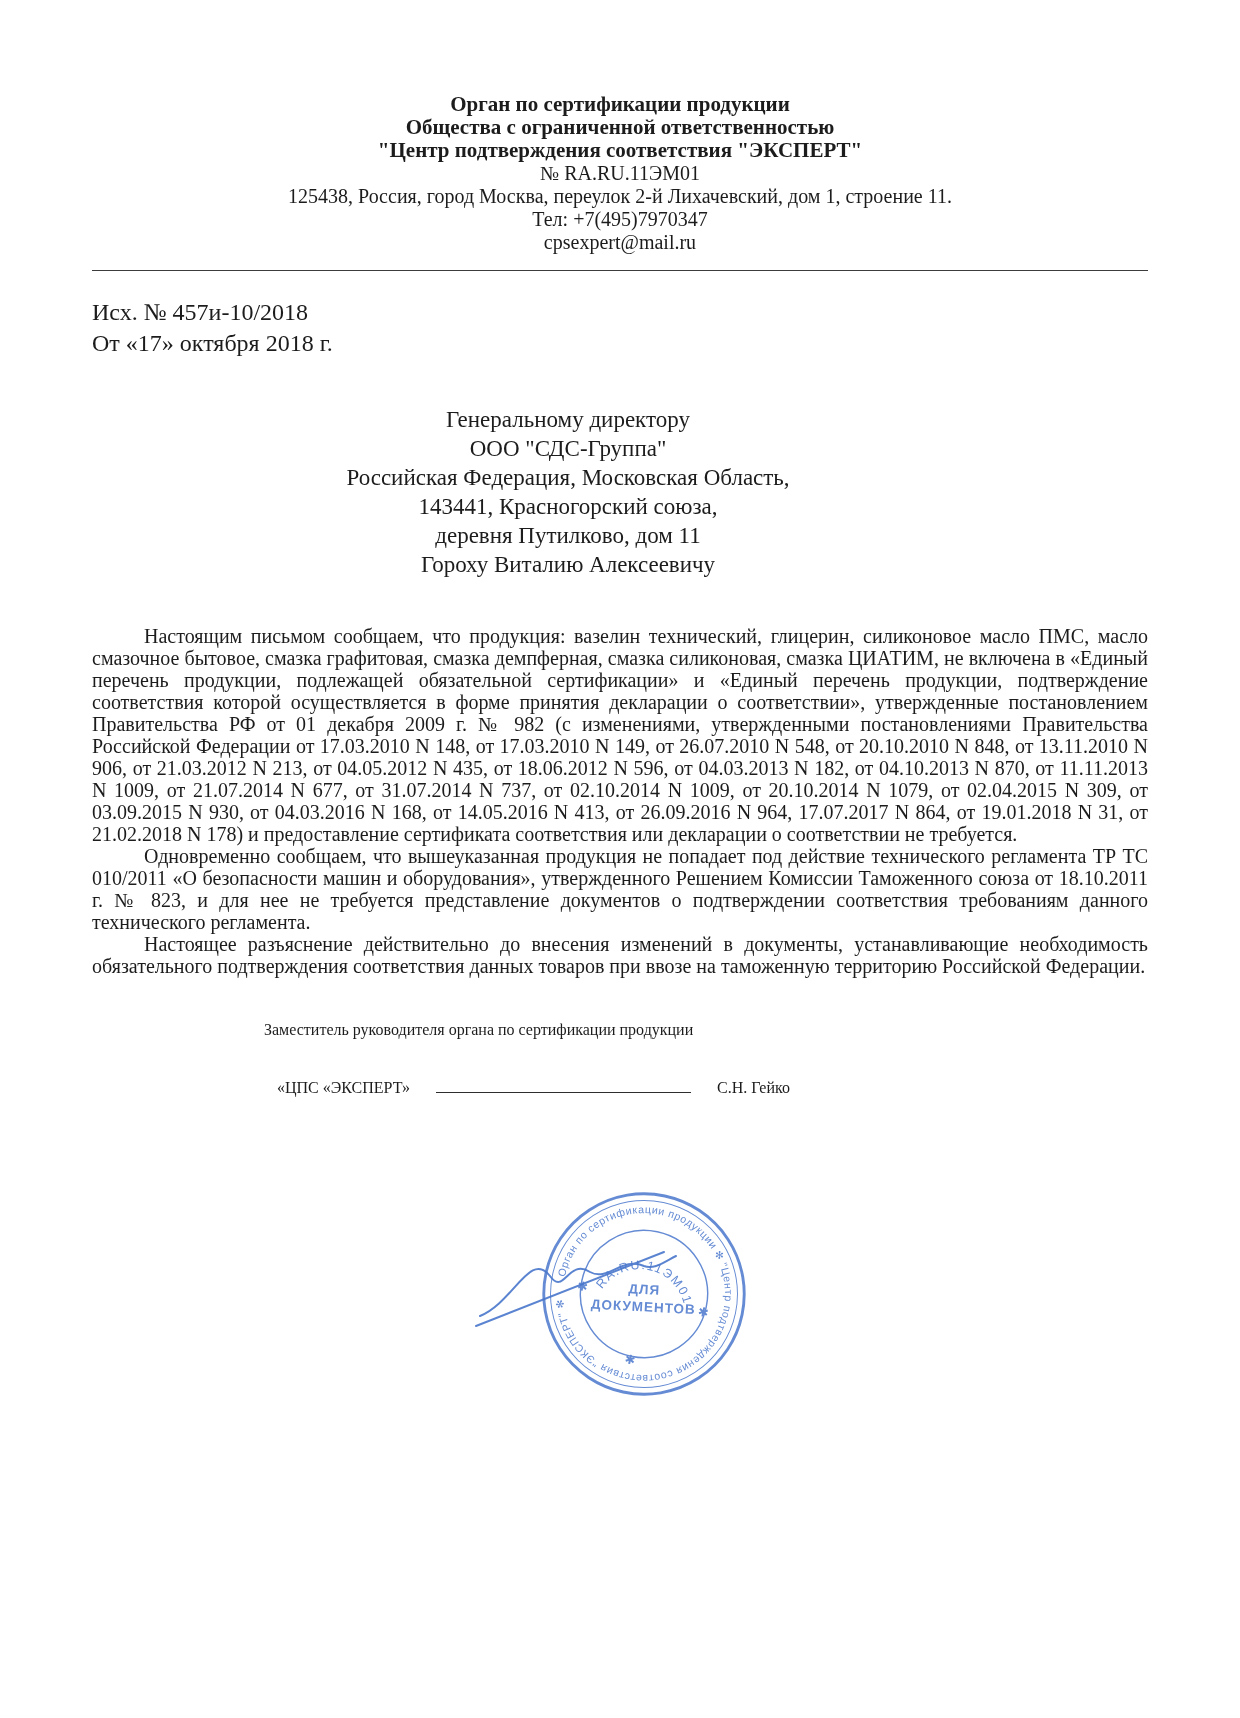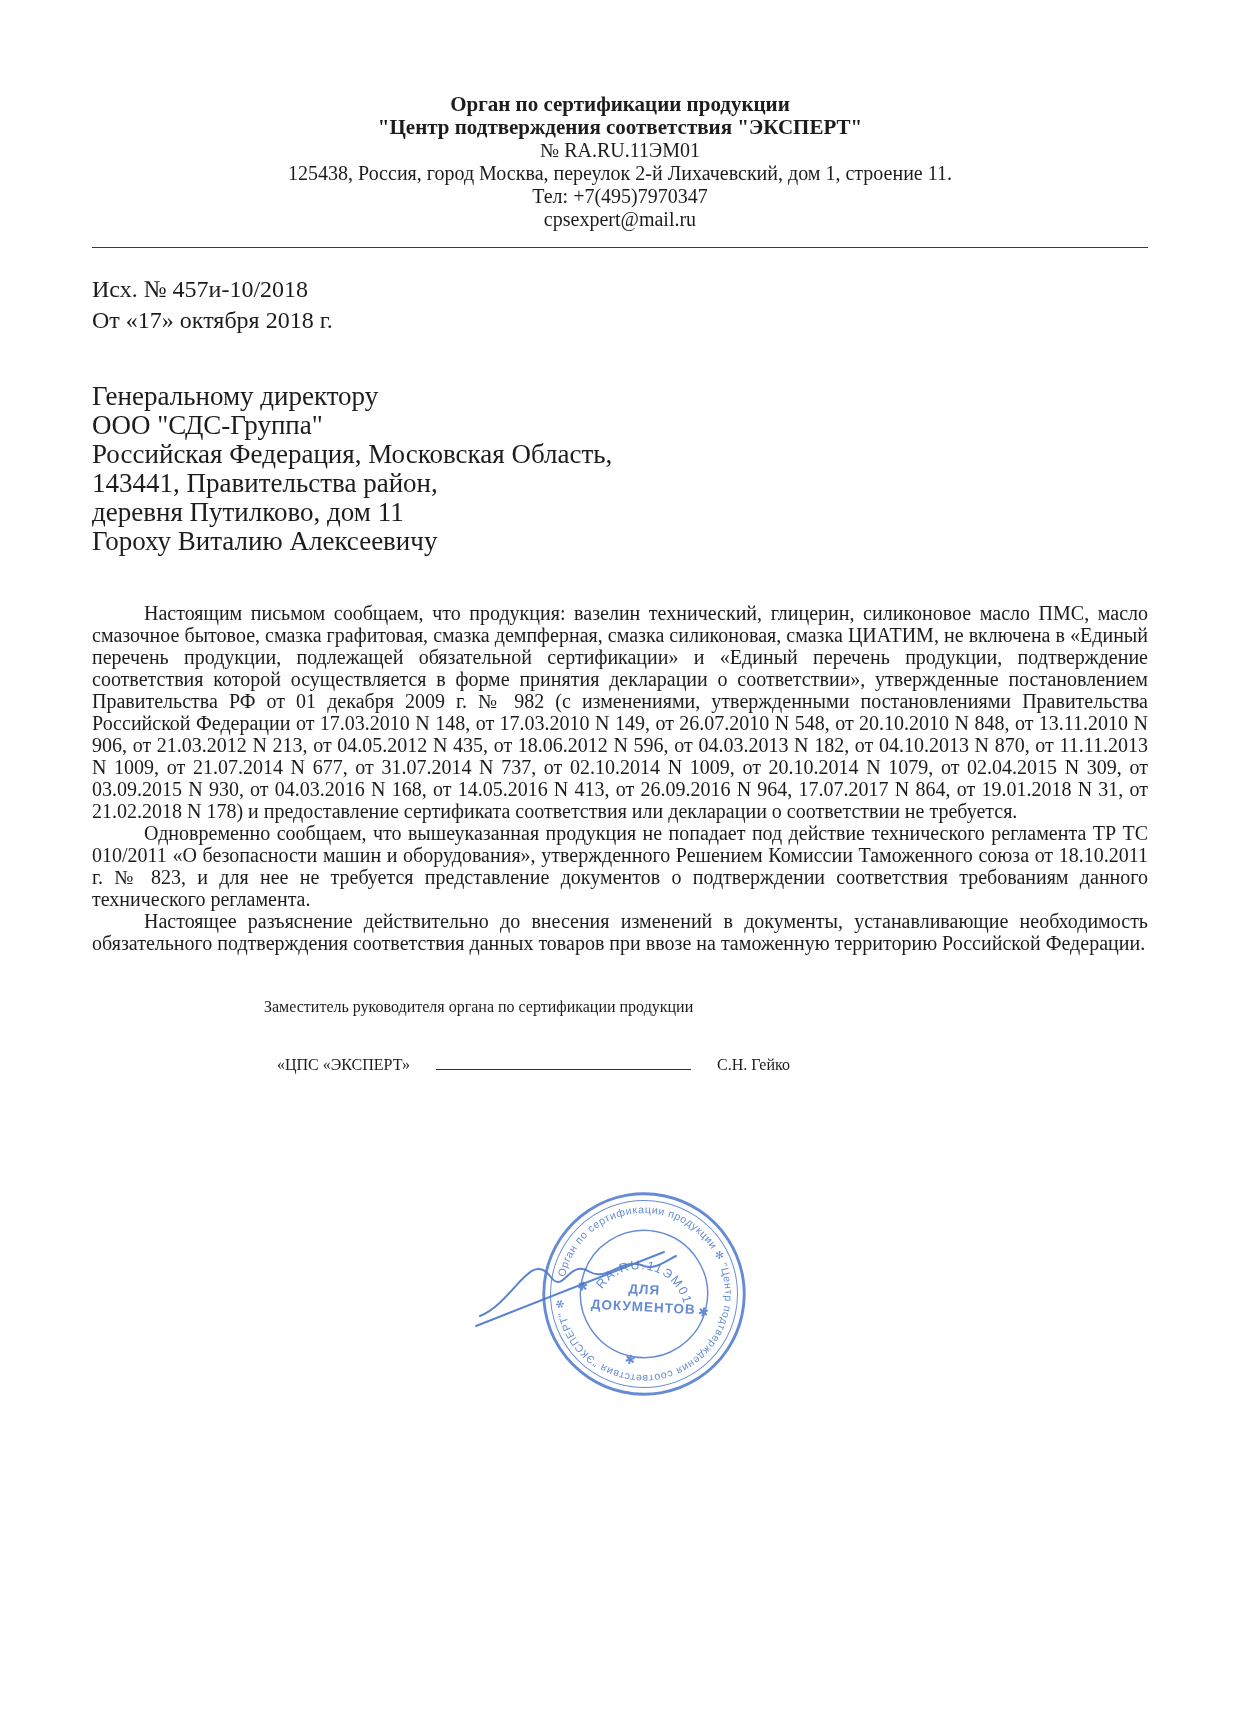--- a/index.html
+++ b/index.html
@@ -29,22 +29,22 @@
     margin-top: 16px;
     width: 100%;
     height: 1px;
   }
   
   .ref-block { margin-top: 26px; font-size: 24px; line-height: 31px; }
   
   .recipient {
     margin-top: 46px;
     margin-right: 104px;
-    text-align: left;
-    font-size: 27px;
+    text-align: center;
+    font-size: 23px;
     line-height: 29px;
   }
   
   .letter-title {
     margin-top: 38px;
     text-align: center;
     font-size: 20px;
     font-weight: normal;
     letter-spacing: 0.5px;
   }
@@ -97,39 +97,40 @@
   }
 </style>
 </head>
 <body>
 
 <div class="page">
   <div class="content">
 
     <div class="letterhead">
       <div class="bold">Орган по сертификации продукции</div>
+      <div class="bold">Общества с ограниченной ответственностью</div>
       <div class="bold">"Центр подтверждения соответствия "ЭКСПЕРТ"</div>
       <div class="plain">№ RA.RU.11ЭМ01</div>
       <div class="plain">125438, Россия, город Москва, переулок 2-й Лихачевский, дом 1, строение 11.</div>
       <div class="plain">Тел: +7(495)7970347</div>
       <div class="plain">cpsexpert@mail.ru</div>
     </div>
 
     <div class="rule"></div>
 
     <div class="ref-block">
       <div>Исх. № 457и-10/2018</div>
       <div>От «17» октября 2018 г.</div>
     </div>
 
     <div class="recipient">
       <div>Генеральному директору</div>
       <div>ООО "СДС-Группа"</div>
       <div>Российская Федерация, Московская Область,</div>
-      <div>143441, Правительства район,</div>
+      <div>143441, Красногорский союза,</div>
       <div>деревня Путилково, дом 11</div>
       <div>Гороху Виталию Алексеевичу</div>
     </div>
 
 
     <div class="body-text">
       <p>Настоящим письмом сообщаем, что продукция: вазелин технический, глицерин, силиконовое масло ПМС, масло смазочное бытовое, смазка графитовая, смазка демпферная, смазка силиконовая, смазка ЦИАТИМ, не включена в «Единый перечень продукции, подлежащей обязательной сертификации» и «Единый перечень продукции, подтверждение соответствия которой осуществляется в форме принятия декларации о соответствии», утвержденные постановлением Правительства РФ от 01 декабря 2009 г. № 982 (с изменениями, утвержденными постановлениями Правительства Российской Федерации от 17.03.2010 N 148, от 17.03.2010 N 149, от 26.07.2010 N 548, от 20.10.2010 N 848, от 13.11.2010 N 906, от 21.03.2012 N 213, от 04.05.2012 N 435, от 18.06.2012 N 596, от 04.03.2013 N 182, от 04.10.2013 N 870, от 11.11.2013 N 1009, от 21.07.2014 N 677, от 31.07.2014 N 737, от 02.10.2014 N 1009, от 20.10.2014 N 1079, от 02.04.2015 N 309, от 03.09.2015 N 930, от 04.03.2016 N 168, от 14.05.2016 N 413, от 26.09.2016 N 964, 17.07.2017 N 864, от 19.01.2018 N 31, от 21.02.2018 N 178) и предоставление сертификата соответствия или декларации о соответствии не требуется.</p>
       <p>Одновременно сообщаем, что вышеуказанная продукция не попадает под действие технического регламента ТР ТС 010/2011 «О безопасности  машин и оборудования», утвержденного Решением Комиссии Таможенного союза от 18.10.2011 г. № 823, и для нее не требуется представление документов о подтверждении соответствия требованиям данного технического регламента.</p>
       <p>Настоящее разъяснение действительно до внесения изменений в документы, устанавливающие необходимость обязательного подтверждения соответствия данных товаров при ввозе на таможенную территорию Российской Федерации.</p>
     </div>

